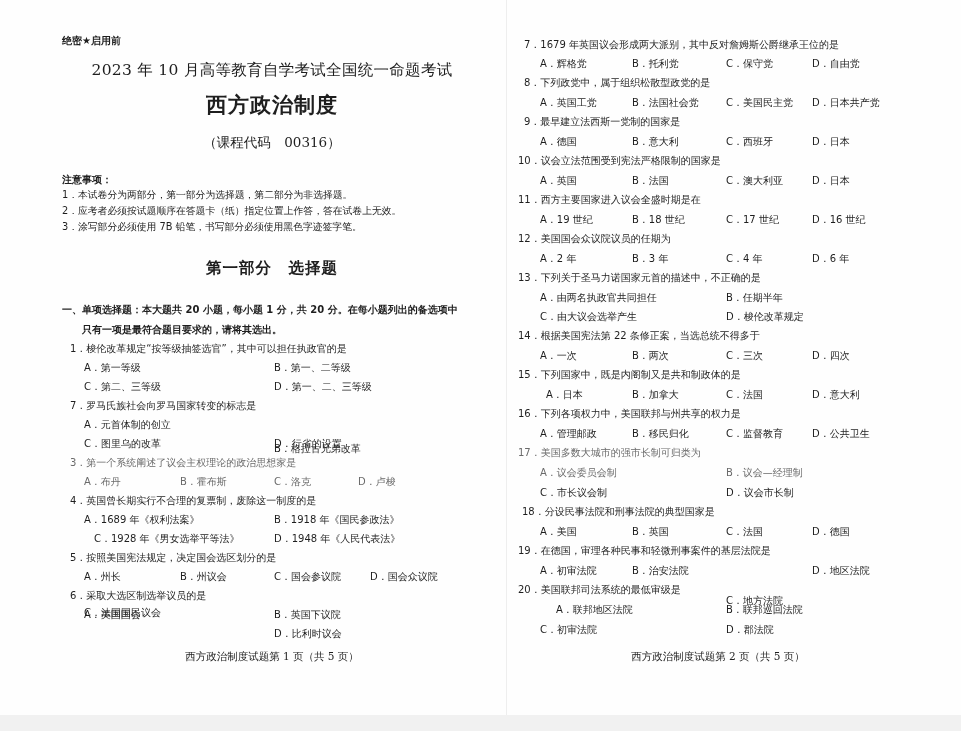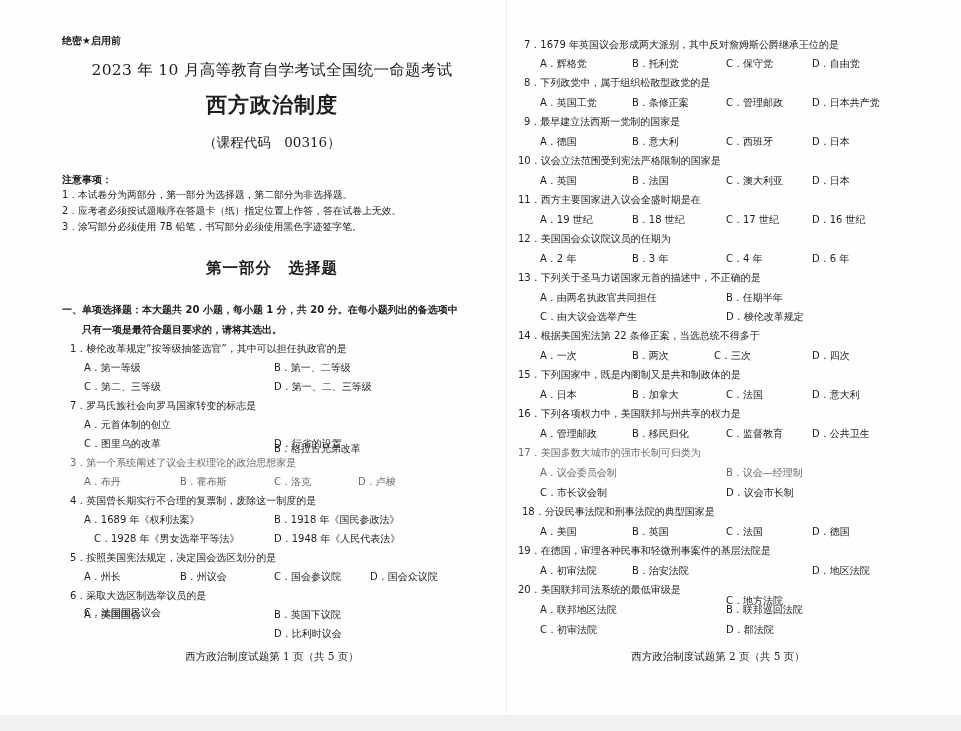--- a/index.html
+++ b/index.html
@@ -96,22 +96,22 @@
   <div class="page right">
 
     <div class="abs q" style="left:6px;top:38px">7．1679 年英国议会形成两大派别，其中反对詹姆斯公爵继承王位的是</div>
     <div class="abs opt" style="left:22px;top:57px">A．辉格党</div>
     <div class="abs opt" style="left:114px;top:57px">B．托利党</div>
     <div class="abs opt" style="left:208px;top:57px">C．保守党</div>
     <div class="abs opt" style="left:294px;top:57px">D．自由党</div>
 
     <div class="abs q" style="left:6px;top:76px">8．下列政党中，属于组织松散型政党的是</div>
     <div class="abs opt" style="left:22px;top:96px">A．英国工党</div>
-    <div class="abs opt" style="left:114px;top:96px">B．条修正案</div>
-    <div class="abs opt" style="left:208px;top:96px">C．管理邮政</div>
+    <div class="abs opt" style="left:114px;top:96px">B．法国社会党</div>
+    <div class="abs opt" style="left:208px;top:96px">C．美国民主党</div>
     <div class="abs opt" style="left:294px;top:96px">D．日本共产党</div>
 
     <div class="abs q" style="left:6px;top:115px">9．最早建立法西斯一党制的国家是</div>
     <div class="abs opt" style="left:22px;top:135px">A．德国</div>
     <div class="abs opt" style="left:114px;top:135px">B．意大利</div>
     <div class="abs opt" style="left:208px;top:135px">C．西班牙</div>
     <div class="abs opt" style="left:294px;top:135px">D．日本</div>
 
     <div class="abs q" style="left:0;top:154px">10．议会立法范围受到宪法严格限制的国家是</div>
     <div class="abs opt" style="left:22px;top:174px">A．英国</div>
@@ -133,25 +133,25 @@
 
     <div class="abs q" style="left:0;top:271px">13．下列关于圣马力诺国家元首的描述中，不正确的是</div>
     <div class="abs opt" style="left:22px;top:291px">A．由两名执政官共同担任</div>
     <div class="abs opt" style="left:208px;top:291px">B．任期半年</div>
     <div class="abs opt" style="left:22px;top:310px">C．由大议会选举产生</div>
     <div class="abs opt" style="left:208px;top:310px">D．梭伦改革规定</div>
 
     <div class="abs q" style="left:0;top:329px">14．根据美国宪法第 22 条修正案，当选总统不得多于</div>
     <div class="abs opt" style="left:22px;top:349px">A．一次</div>
     <div class="abs opt" style="left:114px;top:349px">B．两次</div>
-    <div class="abs opt" style="left:196px;top:349px">C．三次</div>
+    <div class="abs opt" style="left:208px;top:349px">C．三次</div>
     <div class="abs opt" style="left:294px;top:349px">D．四次</div>
 
     <div class="abs q" style="left:0;top:368px">15．下列国家中，既是内阁制又是共和制政体的是</div>
-    <div class="abs opt" style="left:22px;top:388px">A．日本</div>
+    <div class="abs opt" style="left:28px;top:388px">A．日本</div>
     <div class="abs opt" style="left:114px;top:388px">B．加拿大</div>
     <div class="abs opt" style="left:208px;top:388px">C．法国</div>
     <div class="abs opt" style="left:294px;top:388px">D．意大利</div>
 
     <div class="abs q" style="left:0;top:407px">16．下列各项权力中，美国联邦与州共享的权力是</div>
     <div class="abs opt" style="left:22px;top:427px">A．管理邮政</div>
     <div class="abs opt" style="left:114px;top:427px">B．移民归化</div>
     <div class="abs opt" style="left:208px;top:427px">C．监督教育</div>
     <div class="abs opt" style="left:294px;top:427px">D．公共卫生</div>
 
@@ -167,20 +167,20 @@
     <div class="abs opt" style="left:208px;top:525px">C．法国</div>
     <div class="abs opt" style="left:294px;top:525px">D．德国</div>
 
     <div class="abs q" style="left:0;top:544px">19．在德国，审理各种民事和轻微刑事案件的基层法院是</div>
     <div class="abs opt" style="left:22px;top:564px">A．初审法院</div>
     <div class="abs opt" style="left:114px;top:564px">B．治安法院</div>
     <div class="abs opt" style="left:208px;top:594px">C．地方法院</div>
     <div class="abs opt" style="left:294px;top:564px">D．地区法院</div>
 
     <div class="abs q" style="left:0;top:583px">20．美国联邦司法系统的最低审级是</div>
-    <div class="abs opt" style="left:22px;top:603px">A．联邦地区法院</div>
+    <div class="abs opt" style="left:38px;top:603px">A．联邦地区法院</div>
     <div class="abs opt" style="left:208px;top:603px">B．联邦巡回法院</div>
     <div class="abs opt" style="left:22px;top:623px">C．初审法院</div>
     <div class="abs opt" style="left:208px;top:623px">D．郡法院</div>
 
     <div class="abs footer" style="left:-10px;top:650px">西方政治制度试题第 2 页（共 5 页）</div>
   </div>
 </div>
 
 </body></html>

